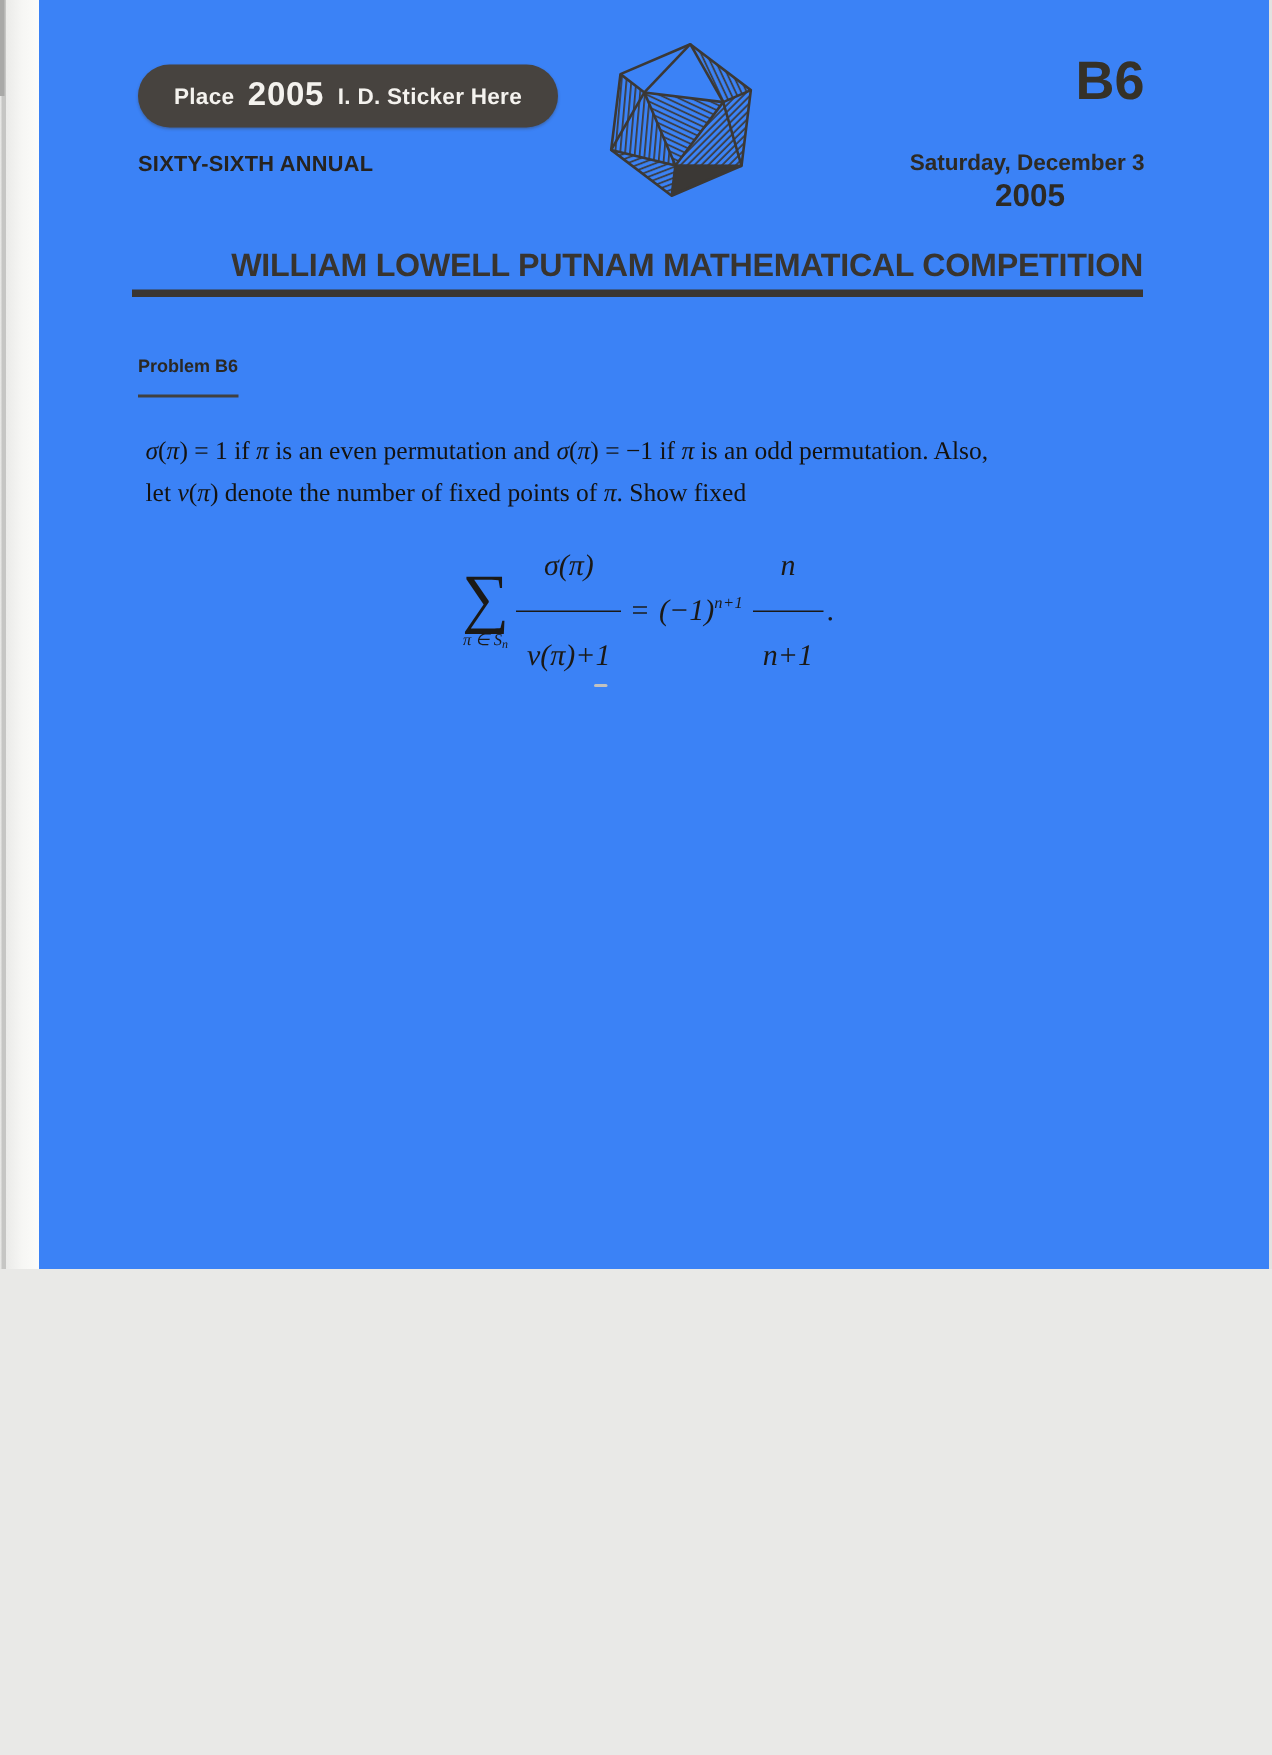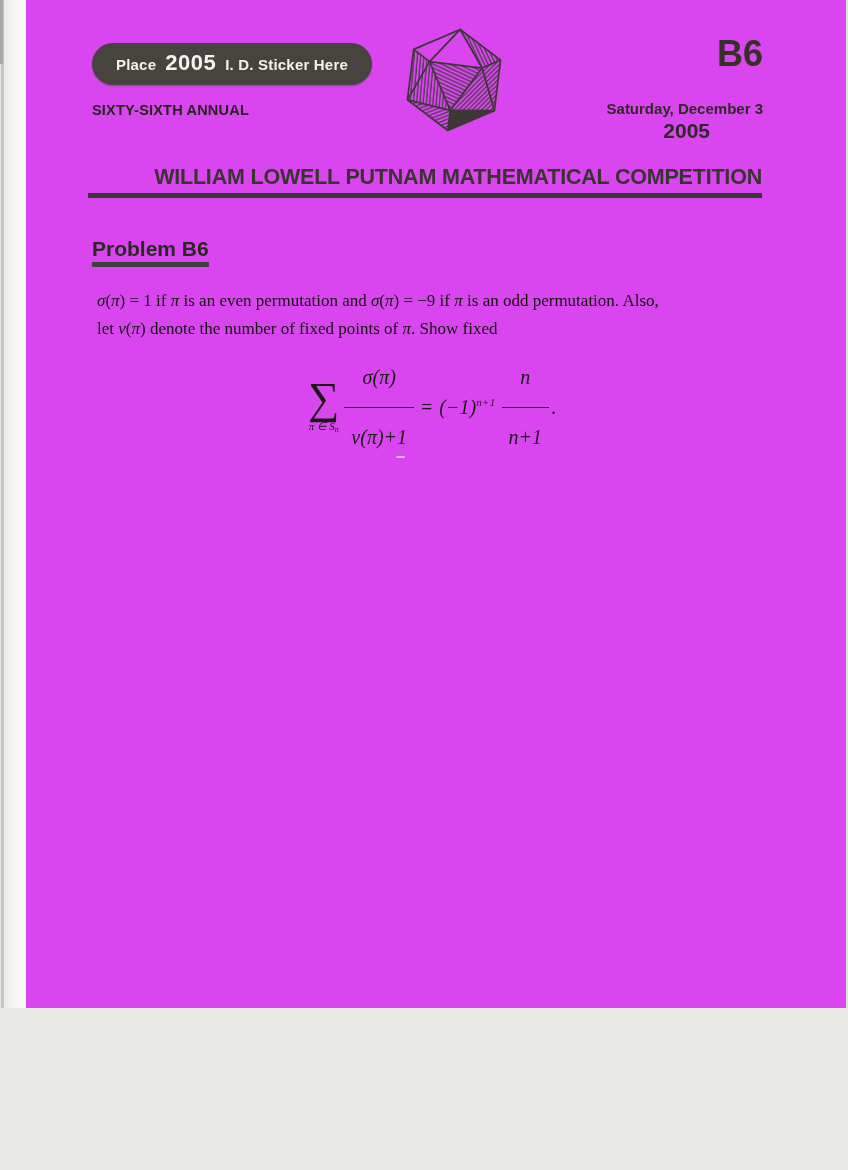--- a/index.html
+++ b/index.html
@@ -1,19 +1,19 @@
 <!DOCTYPE html>
 <html><head>
 <meta charset="utf-8">
 <style>
   * { margin:0; padding:0; box-sizing:border-box; }
   html,body { background:#e9e9e7; }
   .scan {
-    position:relative; width:848px; height:1008px;
-    background:#d946ef; overflow:hidden;
+    position:relative; width:848px; height:846px;
+    background:#3b82f6; overflow:hidden;
     font-family:"Liberation Sans", sans-serif;
   }
   
   .edge-left-soft { position:absolute; left:0; top:0; width:26px; height:1170px;
     background:linear-gradient(90deg,#e6e6e4 0%, #f6f6f4 55%, #fcfcfa 100%); }
   .edge-left-line { position:absolute; left:1px; top:0; width:3px; height:1096px; background:#c6c6c4; }
   .edge-left-dark { position:absolute; left:0; top:0; width:3px; height:64px; background:#a9a9a7; }
   .edge-right-line { position:absolute; right:0; top:0; width:2px; height:1170px; background:#e2e2e0; }
   .scan-bottom { position:absolute; left:0; top:1092px; width:848px; height:78px;
     background:linear-gradient(180deg,#fbfcfd 0%, #f3f6f9 35%, #eef2f6 100%); }
@@ -37,22 +37,22 @@
   .problem-code { position:absolute; right:85px; top:36px; font-weight:700; font-size:36px;
     color:#353128; line-height:1; font-family:Liberation Sans, sans-serif; }
   .date-line { position:absolute; right:85px; top:100px; font-weight:700; font-size:15px; color:#2d2a25; }
   .year-line { position:absolute; right:138px; top:119px; font-weight:700; font-size:21px; color:#2d2a25; }
 
   .comp-title { position:absolute; left:88px; top:165px; width:674px; text-align:right;
     font-weight:700; font-size:21.5px; color:#38342f; letter-spacing:-.2px; }
   .comp-rule { position:absolute; left:88px; top:193px; width:674px; height:4.5px; background:#3a3632; }
 
   .problem-heading { position:absolute; left:92px; top:237px; display:inline-block;
-    font-weight:700; font-size:21px; color:#2b2823;
-    border-bottom:5px solid #404040; padding-bottom:1px; }
+    font-weight:700; font-size:12px; color:#2b2823;
+    border-bottom:2px solid #404040; padding-bottom:12px; }
 
   
   .problem-text { position:absolute; left:97px; top:287px; width:618px;
     font-family:"Liberation Serif", serif; font-size:17px; line-height:27.5px; color:#14120f; }
   .seg-i { font-style:italic; }
   .seg-isub { font-style:italic; font-size:.65em; vertical-align:-.3em; }
 
   
   .equation { position:absolute; left:92px; top:366px; width:680px;
     display:flex; justify-content:center; align-items:center;
@@ -141,21 +141,21 @@
   <div class="problem-code">B6</div>
   <div class="date-line">Saturday, December 3</div>
   <div class="year-line">2005</div>
 
   <div class="comp-title">WILLIAM LOWELL PUTNAM MATHEMATICAL COMPETITION</div>
   <div class="comp-rule"></div>
 
   <div class="problem-heading">Problem B6</div>
 
   <div class="problem-text">
-    <div><span class="seg-i">σ</span><span>(</span><span class="seg-i">π</span><span>) = 1 if </span><span class="seg-i">π</span><span> is an even permutation and </span><span class="seg-i">σ</span><span>(</span><span class="seg-i">π</span><span>) = −9 if </span><span class="seg-i">π</span><span> is an odd permutation. Also,</span></div>
+    <div><span class="seg-i">σ</span><span>(</span><span class="seg-i">π</span><span>) = 1 if </span><span class="seg-i">π</span><span> is an even permutation and </span><span class="seg-i">σ</span><span>(</span><span class="seg-i">π</span><span>) = −1 if </span><span class="seg-i">π</span><span> is an odd permutation. Also,</span></div>
     <div><span>let </span><span class="seg-i">ν</span><span>(</span><span class="seg-i">π</span><span>) denote the number of fixed points of </span><span class="seg-i">π</span><span>. Show fixed</span></div>
   </div>
 
   <div class="equation">
     <span class="sum">
       <span class="sum-sigma">∑</span>
       <span class="sum-limits"><span>π ∈ S</span><span class="lim-sub">n</span></span>
     </span>
     <span class="frac">
       <span class="num">σ(π)</span>

